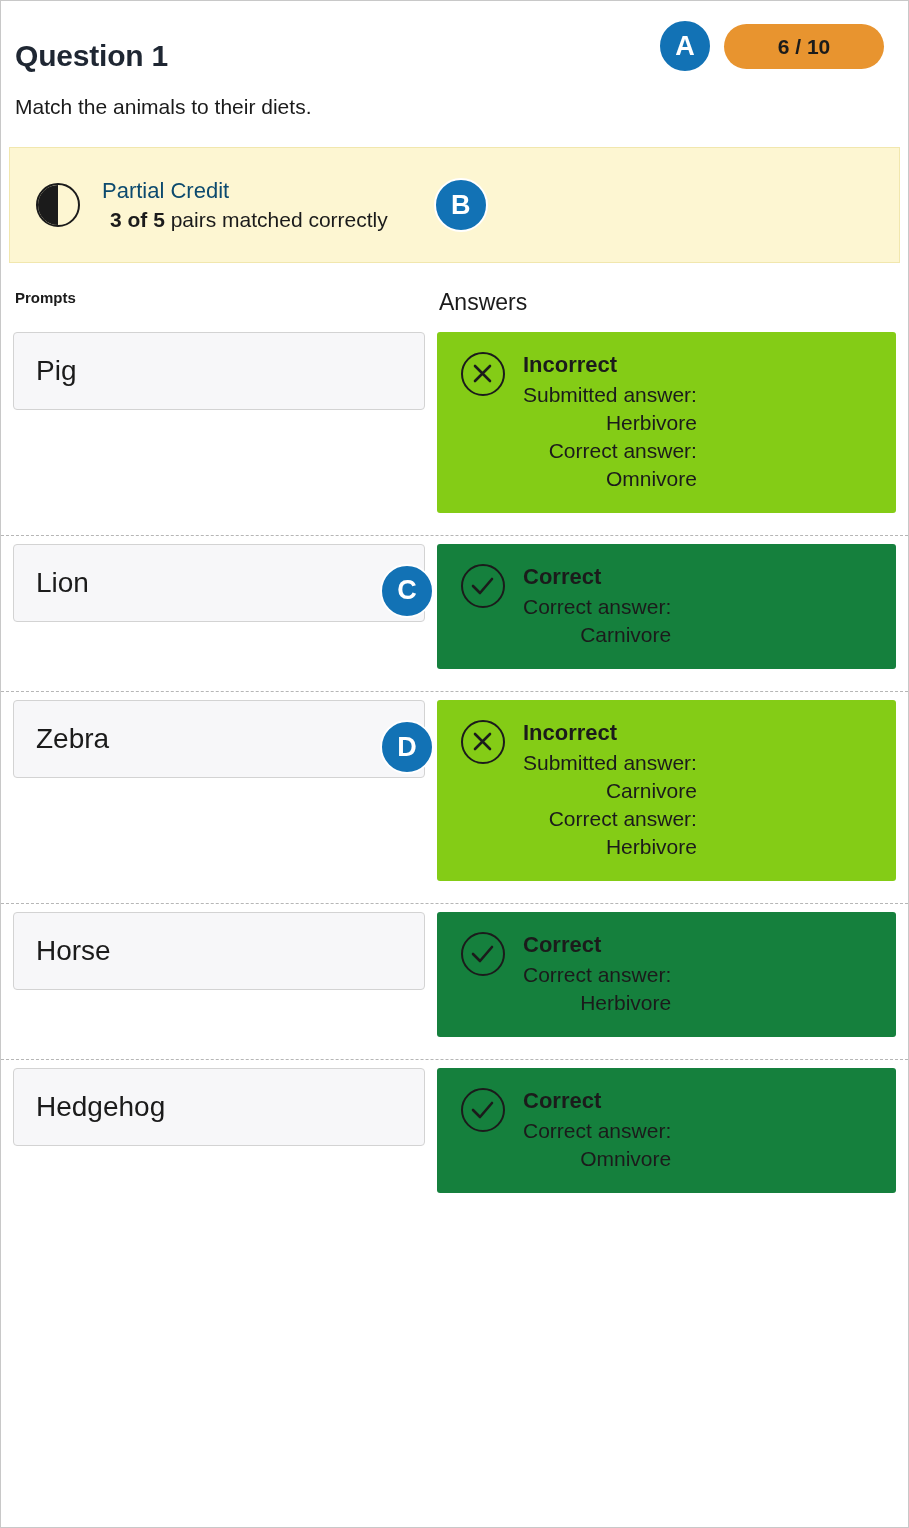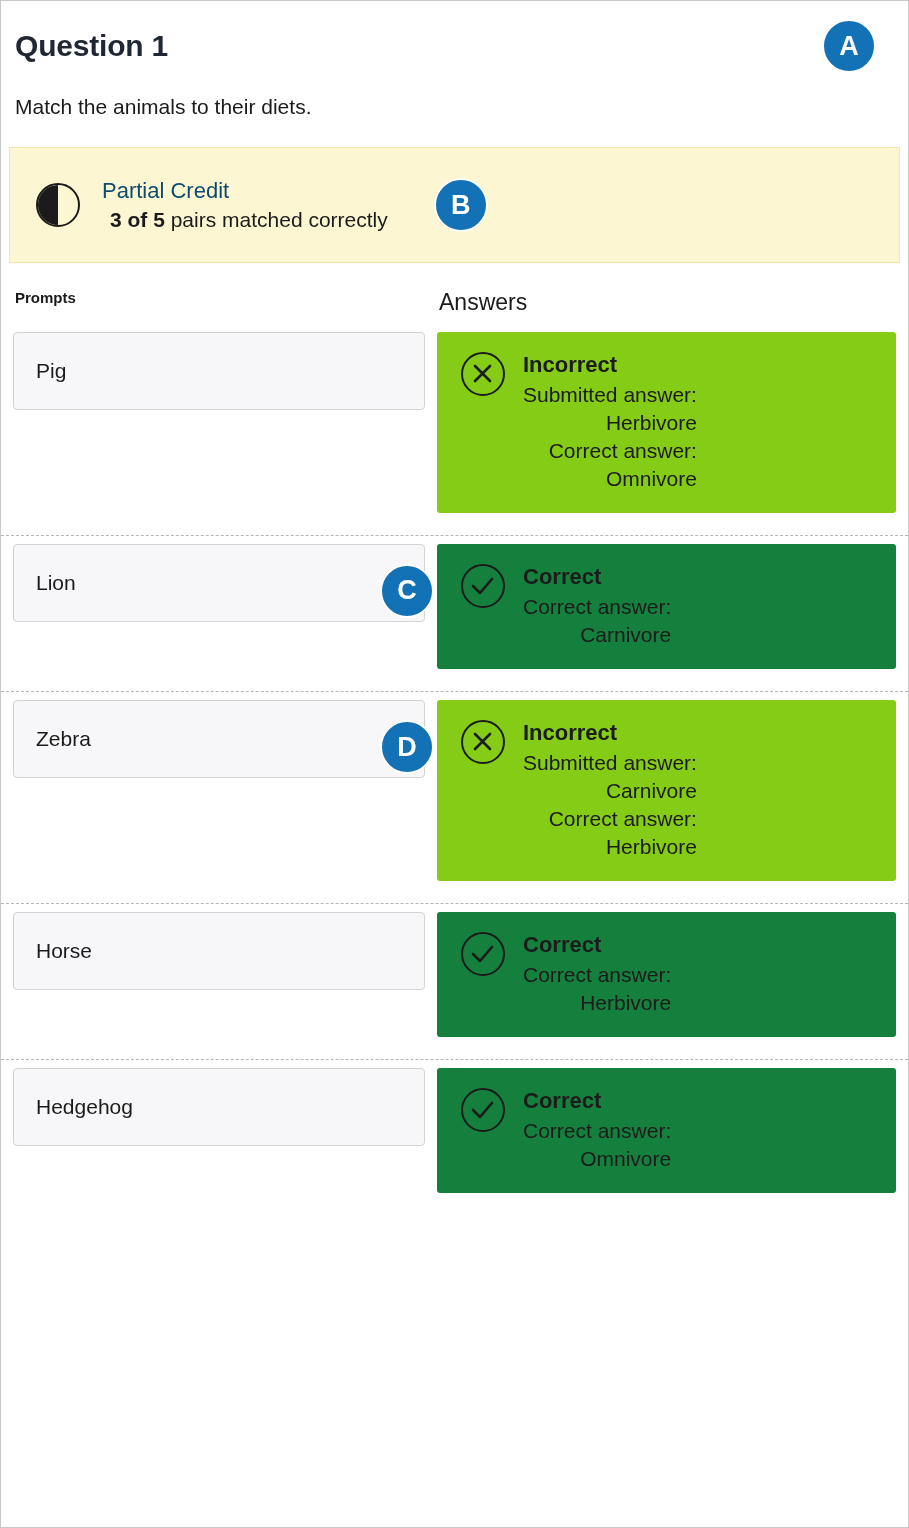--- a/index.html
+++ b/index.html
@@ -19,23 +19,23 @@
     width: 909px;
     height: 1528px;
     border: 1px solid #c8c8c8;
     position: relative;
     background: #fff;
   }
 
   
   .header {
     display: flex;
-    align-items: center;
+    align-items: flex-end;
     justify-content: space-between;
-    padding: 18px 32px 0 14px;
+    padding: 18px 24px 0 14px;
   }
   .q-title {
     font-size: 30px;
     font-weight: bold;
     color: #1f2733;
     letter-spacing: -0.2px;
   }
   .header-right {
     display: flex;
     align-items: center;
@@ -147,21 +147,21 @@
     flex: none;
   }
   .prompt-box {
     border: 1px solid #d3d3d3;
     background: #f7f7f9;
     border-radius: 4px;
     height: 78px;
     display: flex;
     align-items: center;
     padding-left: 22px;
-    font-size: 21px;
+    font-size: 28px;
     color: #1b1b1b;
   }
   .answer-cell {
     flex: 1;
     padding: 8px 12px 22px 0;
   }
   .answer-box {
     height: 100%;
     min-height: 78px;
     display: flex;
@@ -205,20 +205,21 @@
 </style>
 </head>
 <body>
 
 <div class="page">
 
   <div class="header">
     <div class="q-title">Question 1</div>
     <div class="header-right">
       <div class="marker">A</div>
+      <div class="score-pill">6 / 10</div>
     </div>
   </div>
 
   <div class="prompt-text">Match the animals to their diets.</div>
 
   <div class="banner">
     <div class="half-icon"></div>
     <div class="banner-text">
       <div class="banner-title">Partial Credit</div>
       <div class="banner-sub"><b>3 of 5</b><span> pairs matched correctly</span></div>

